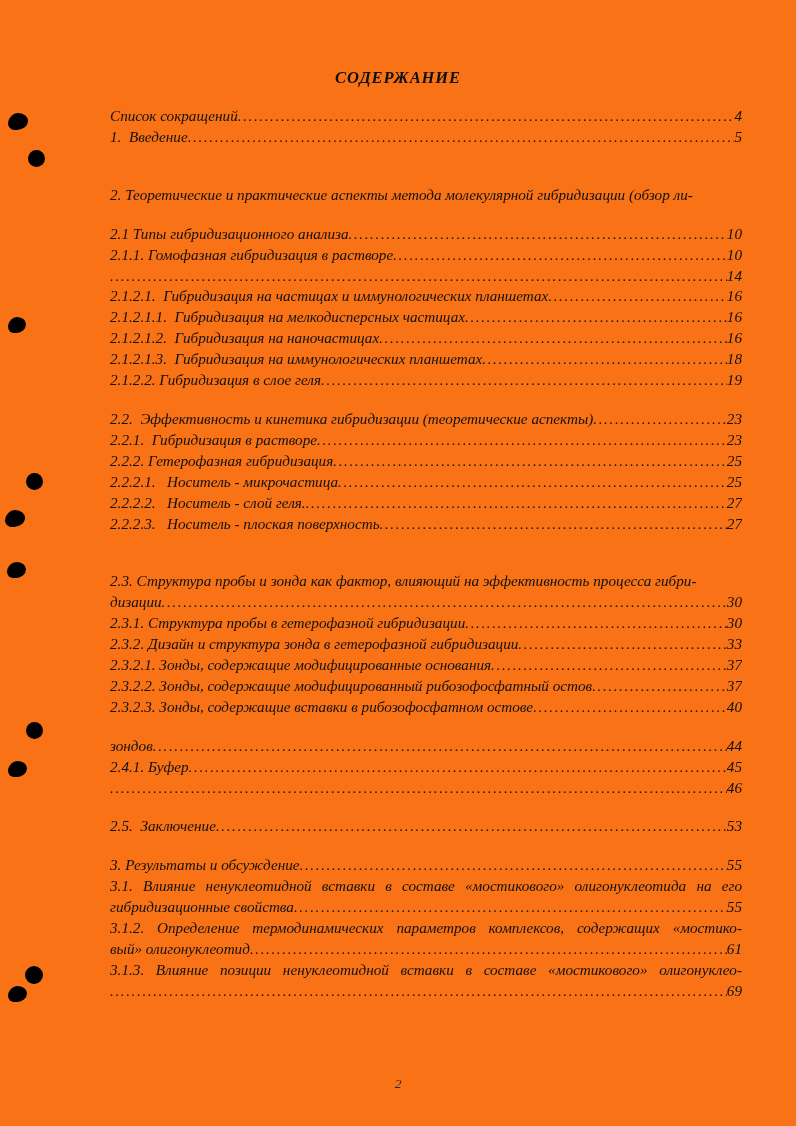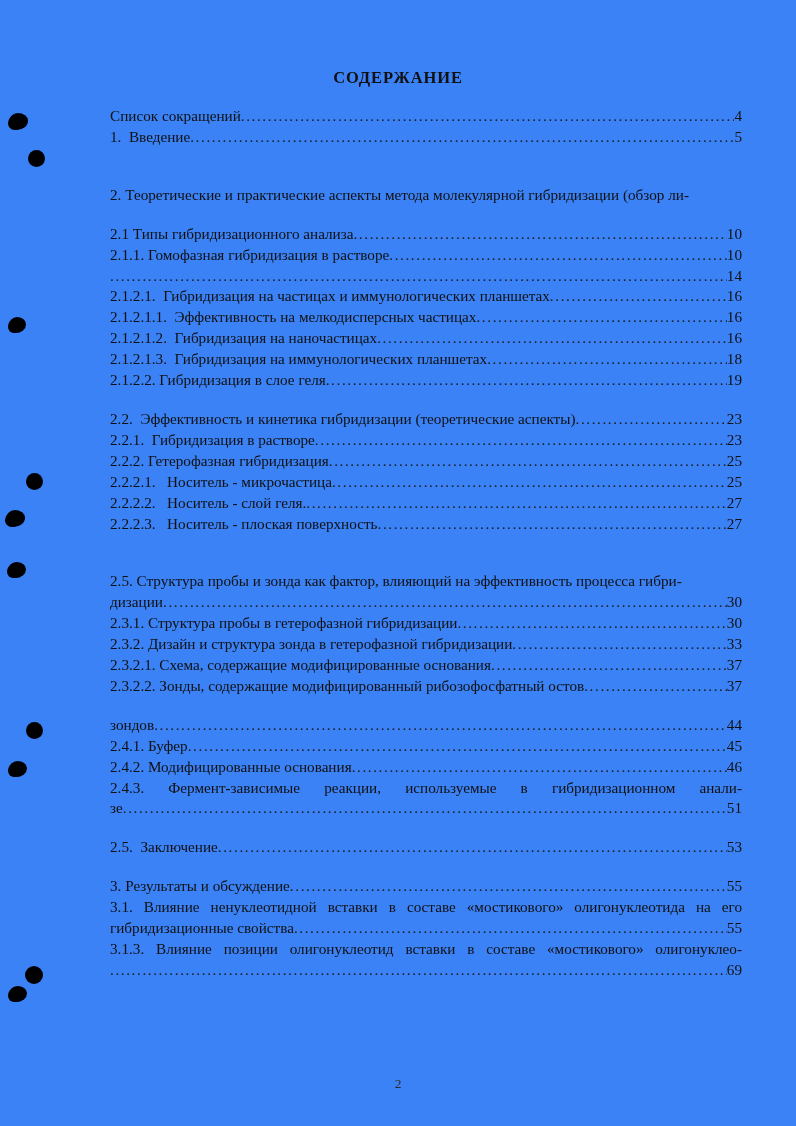--- a/index.html
+++ b/index.html
@@ -14,21 +14,22 @@
     color: #101010;
     position: relative;
     overflow: hidden;
     -webkit-font-smoothing: antialiased;
   }
 
   
   #page {
     position: absolute;
     inset: 0;
-    background: #3b82f6;
+    background: #f97316;
+    font-style: italic;
   }
 
   
   .artifact {
     position: absolute;
     background: #000;
     pointer-events: none;
   }
   .artifact.dot {
     border-radius: 50%;
@@ -183,21 +184,21 @@
         <div class="entry">
           <span class="filler"></span>
           <span class="pageno">14</span>
         </div>
         <div class="entry">
           <span class="label">2.1.2.1.  Гибридизация на частицах и иммунологических планшетах</span>
           <span class="filler"></span>
           <span class="pageno">16</span>
         </div>
         <div class="entry">
-          <span class="label">2.1.2.1.1.  Эффективность на мелкодисперсных частицах</span>
+          <span class="label">2.1.2.1.1.  Гибридизация на мелкодисперсных частицах</span>
           <span class="filler"></span>
           <span class="pageno">16</span>
         </div>
         <div class="entry">
           <span class="label">2.1.2.1.2.  Гибридизация на наночастицах</span>
           <span class="filler"></span>
           <span class="pageno">16</span>
         </div>
         <div class="entry">
           <span class="label">2.1.2.1.3.  Гибридизация на иммунологических планшетах</span>
@@ -237,74 +238,70 @@
           <span class="pageno">27</span>
         </div>
         <div class="entry">
           <span class="label">2.2.2.3.   Носитель - плоская поверхность</span>
           <span class="filler"></span>
           <span class="pageno">27</span>
         </div>
       </div>
       <div class="block">
         <div>
-          <div class="wrap-line plain">2.5. Структура пробы и зонда как фактор, влияющий на эффективность процесса гибри-</div>
+          <div class="wrap-line plain">2.3. Структура пробы и зонда как фактор, влияющий на эффективность процесса гибри-</div>
           <div class="entry">
             <span class="label">дизации</span>
             <span class="filler"></span>
             <span class="pageno">30</span>
           </div>
         </div>
         <div class="entry">
           <span class="label">2.3.1. Структура пробы в гетерофазной гибридизации</span>
           <span class="filler"></span>
           <span class="pageno">30</span>
         </div>
         <div class="entry">
           <span class="label">2.3.2. Дизайн и структура зонда в гетерофазной гибридизации</span>
           <span class="filler"></span>
           <span class="pageno">33</span>
         </div>
         <div class="entry">
-          <span class="label">2.3.2.1. Схема, содержащие модифицированные основания</span>
+          <span class="label">2.3.2.1. Зонды, содержащие модифицированные основания</span>
           <span class="filler"></span>
           <span class="pageno">37</span>
         </div>
         <div class="entry">
           <span class="label">2.3.2.2. Зонды, содержащие модифицированный рибозофосфатный остов</span>
           <span class="filler"></span>
           <span class="pageno">37</span>
         </div>
+        <div class="entry">
+          <span class="label">2.3.2.3. Зонды, содержащие вставки в рибозофосфатном остове</span>
+          <span class="filler"></span>
+          <span class="pageno">40</span>
+        </div>
       </div>
       <div class="block">
         <div>
           <div class="entry">
             <span class="label">зондов</span>
             <span class="filler"></span>
             <span class="pageno">44</span>
           </div>
         </div>
         <div class="entry">
           <span class="label">2.4.1. Буфер</span>
           <span class="filler"></span>
           <span class="pageno">45</span>
         </div>
         <div class="entry">
-          <span class="label">2.4.2. Модифицированные основания</span>
           <span class="filler"></span>
           <span class="pageno">46</span>
         </div>
-        <div>
-          <div class="wrap-line justify">2.4.3. Фермент-зависимые реакции, используемые в гибридизационном анали-</div>
-          <div class="entry">
-            <span class="label">зе</span>
-            <span class="filler"></span>
-            <span class="pageno">51</span>
-          </div>
-        </div>
       </div>
       <div class="block">
         <div class="entry">
           <span class="label">2.5.  Заключение</span>
           <span class="filler"></span>
           <span class="pageno">53</span>
         </div>
       </div>
       <div class="block">
         <div class="entry">
@@ -314,21 +311,29 @@
         </div>
         <div>
           <div class="wrap-line justify">3.1. Влияние ненуклеотидной вставки в составе «мостикового» олигонуклеотида на его</div>
           <div class="entry">
             <span class="label">гибридизационные свойства</span>
             <span class="filler"></span>
             <span class="pageno">55</span>
           </div>
         </div>
         <div>
-          <div class="wrap-line justify">3.1.3. Влияние позиции олигонуклеотид вставки в составе «мостикового» олигонуклео-</div>
+          <div class="wrap-line justify">3.1.2. Определение термодинамических параметров комплексов, содержащих «мостико-</div>
+          <div class="entry">
+            <span class="label">вый» олигонуклеотид</span>
+            <span class="filler"></span>
+            <span class="pageno">61</span>
+          </div>
+        </div>
+        <div>
+          <div class="wrap-line justify">3.1.3. Влияние позиции ненуклеотидной вставки в составе «мостикового» олигонуклео-</div>
           <div class="entry">
             <span class="filler"></span>
             <span class="pageno">69</span>
           </div>
         </div>
       </div>
     </div>
 
   <div id="folio">2</div>
 

